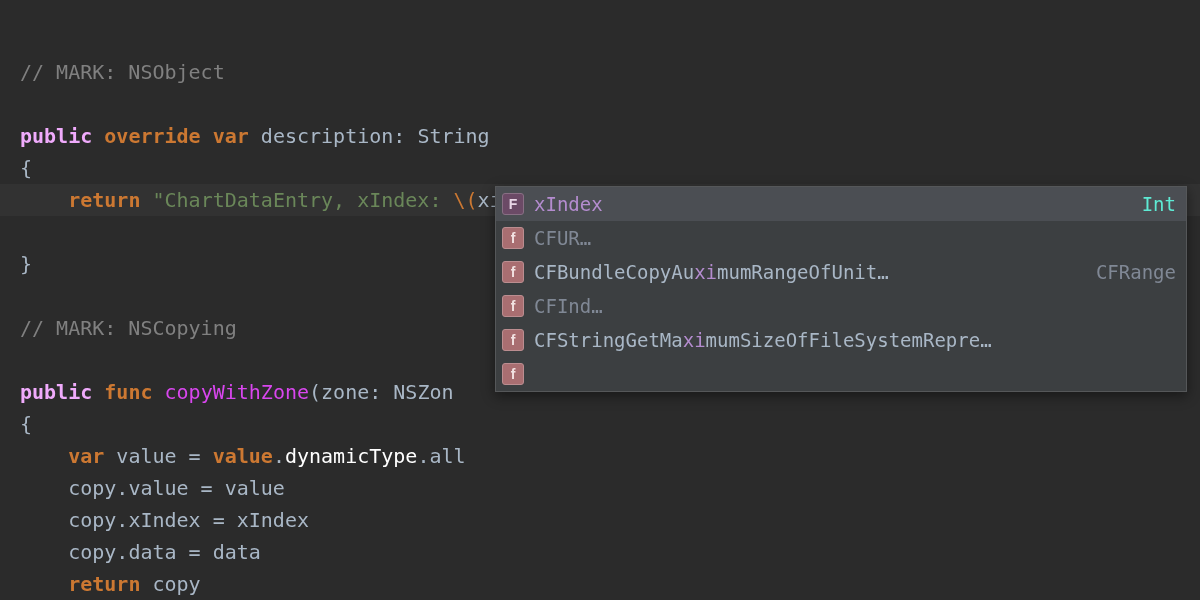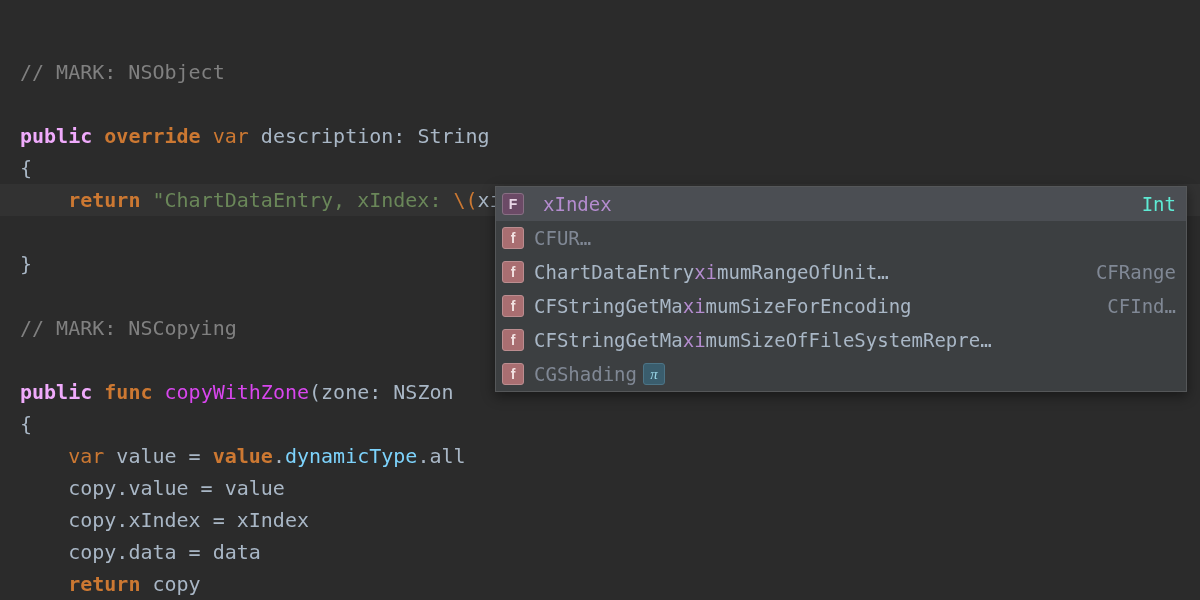--- a/index.html
+++ b/index.html
@@ -10,27 +10,27 @@
     font-size: 20px;
     line-height: 32px;
     color: #a9b7c6;
     padding: 24px 20px;
     position: relative;
   }
   .code { white-space: pre; }
   .comment { color: #808080; }
   .kw-public { color: #f0abfc; font-weight: 600; }
   .kw-override { color: #cc7832; font-weight: 600; }
-  .kw-var { color: #cc7832; font-weight: 400; }
+  .kw-var { color: #cc7832; font-weight: 700; }
   .kw-return { color: #cc7832; font-weight: 600; }
   .kw-func { color: #cc7832; font-weight: 600; }
   .kw-self { color: #cc7832; font-weight: 600; }
   .ident { color: #a9b7c6; }
   .funcname { color: #d946ef; margin-top: 12px; }
-  .propname { color: #7dd3fc; }
+  .propname { color: #ffffff; }
   .typename { color: #a9b7c6; }
   .string { color: #6a8759; }
   .interp { color: #cc7832; }
   .interp-id { color: #a9b7c6; }
   .caret {
     display: inline-block;
     width: 2px; height: 24px;
     background: #bbbbbb;
     vertical-align: -4px;
     margin: 0 -1px;
@@ -71,21 +71,21 @@
     font-family: Arial, sans-serif;
     font-size: 14px; font-weight: 600;
     flex-shrink: 0;
     border: 1px solid rgba(0,0,0,.25);
   }
   .ac-icon.field { background: #6b4a66; color: #e8d6e6; border-color:#886f84;}
   .ac-icon.func  { background: #a96e71; color: #f2e2e2; border-color:#bb8d90;}
   .ac-name { flex: 1 1 auto; overflow: hidden; text-overflow: ellipsis; }
   .ac-name .frag { display: inline; }
   .ac-name .hl { color: #b48ccf; }
-  .ac-row.sel .ac-name { color: #b48ccf; margin-left: 9px; }
+  .ac-row.sel .ac-name { color: #b48ccf; }
   .ac-extra {
     display: flex; align-items: center; gap: 6px;
     color: #808895;
   }
   .ac-row.sel .ac-extra { color: #5eead4; }
   .ac-type { }
   .pi-icon {
     display: inline-flex; align-items:center; justify-content:center;
     width: 22px; height: 22px;
     border-radius: 3px;
@@ -129,37 +129,32 @@
       </span>
     </div>
     <div class="ac-row">
       <span class="ac-icon func">f</span>
       <span class="ac-extra">
         <span class="ac-type">CFUR…</span>
       </span>
     </div>
     <div class="ac-row">
       <span class="ac-icon func">f</span>
-      <span class="ac-name"><span class="frag">ChartDataEntry</span><span class="frag hl">xi</span><span class="frag">mumRangeOfUnit…</span></span>
+      <span class="ac-name"><span class="frag">CFBundleCopyAu</span><span class="frag hl">xi</span><span class="frag">mumRangeOfUnit…</span></span>
       <span class="ac-extra">
         <span class="ac-type">CFRange</span>
       </span>
     </div>
     <div class="ac-row">
       <span class="ac-icon func">f</span>
-      <span class="ac-name"><span class="frag">CFStringGetMa</span><span class="frag hl">xi</span><span class="frag">mumSizeForEncoding</span></span>
       <span class="ac-extra">
         <span class="ac-type">CFInd…</span>
       </span>
     </div>
     <div class="ac-row">
       <span class="ac-icon func">f</span>
       <span class="ac-name"><span class="frag">CFStringGetMa</span><span class="frag hl">xi</span><span class="frag">mumSizeOfFileSystemRepre…</span></span>
       <span class="ac-extra"></span>
     </div>
     <div class="ac-row">
       <span class="ac-icon func">f</span>
-      <span class="ac-extra">
-        <span class="ac-type">CGShading</span>
-        <span class="pi-icon">π</span>
-      </span>
     </div>
   </div>
 
 </body></html>

